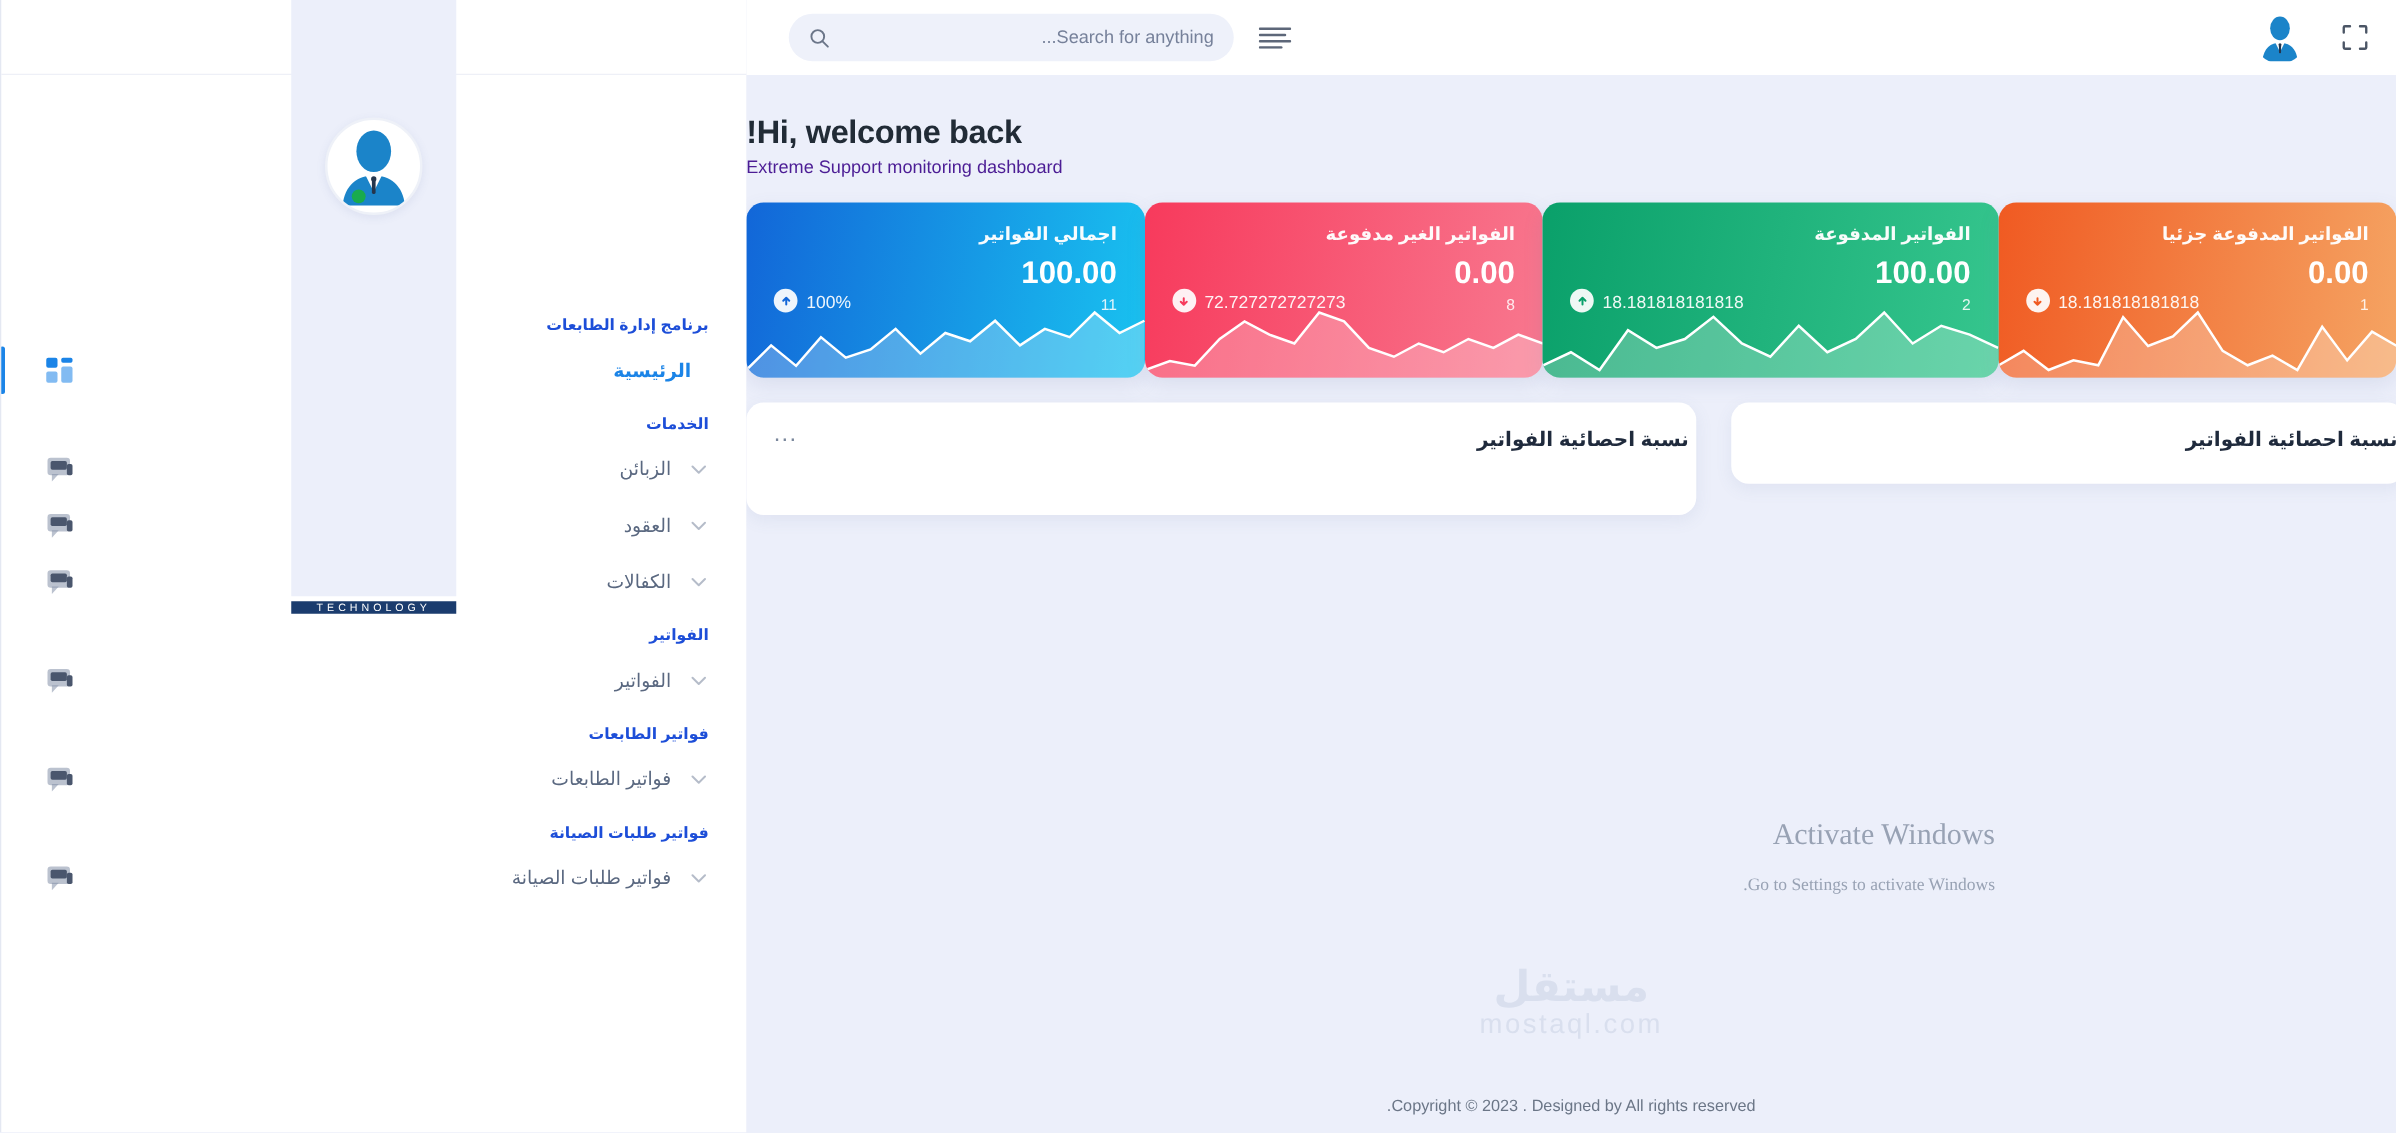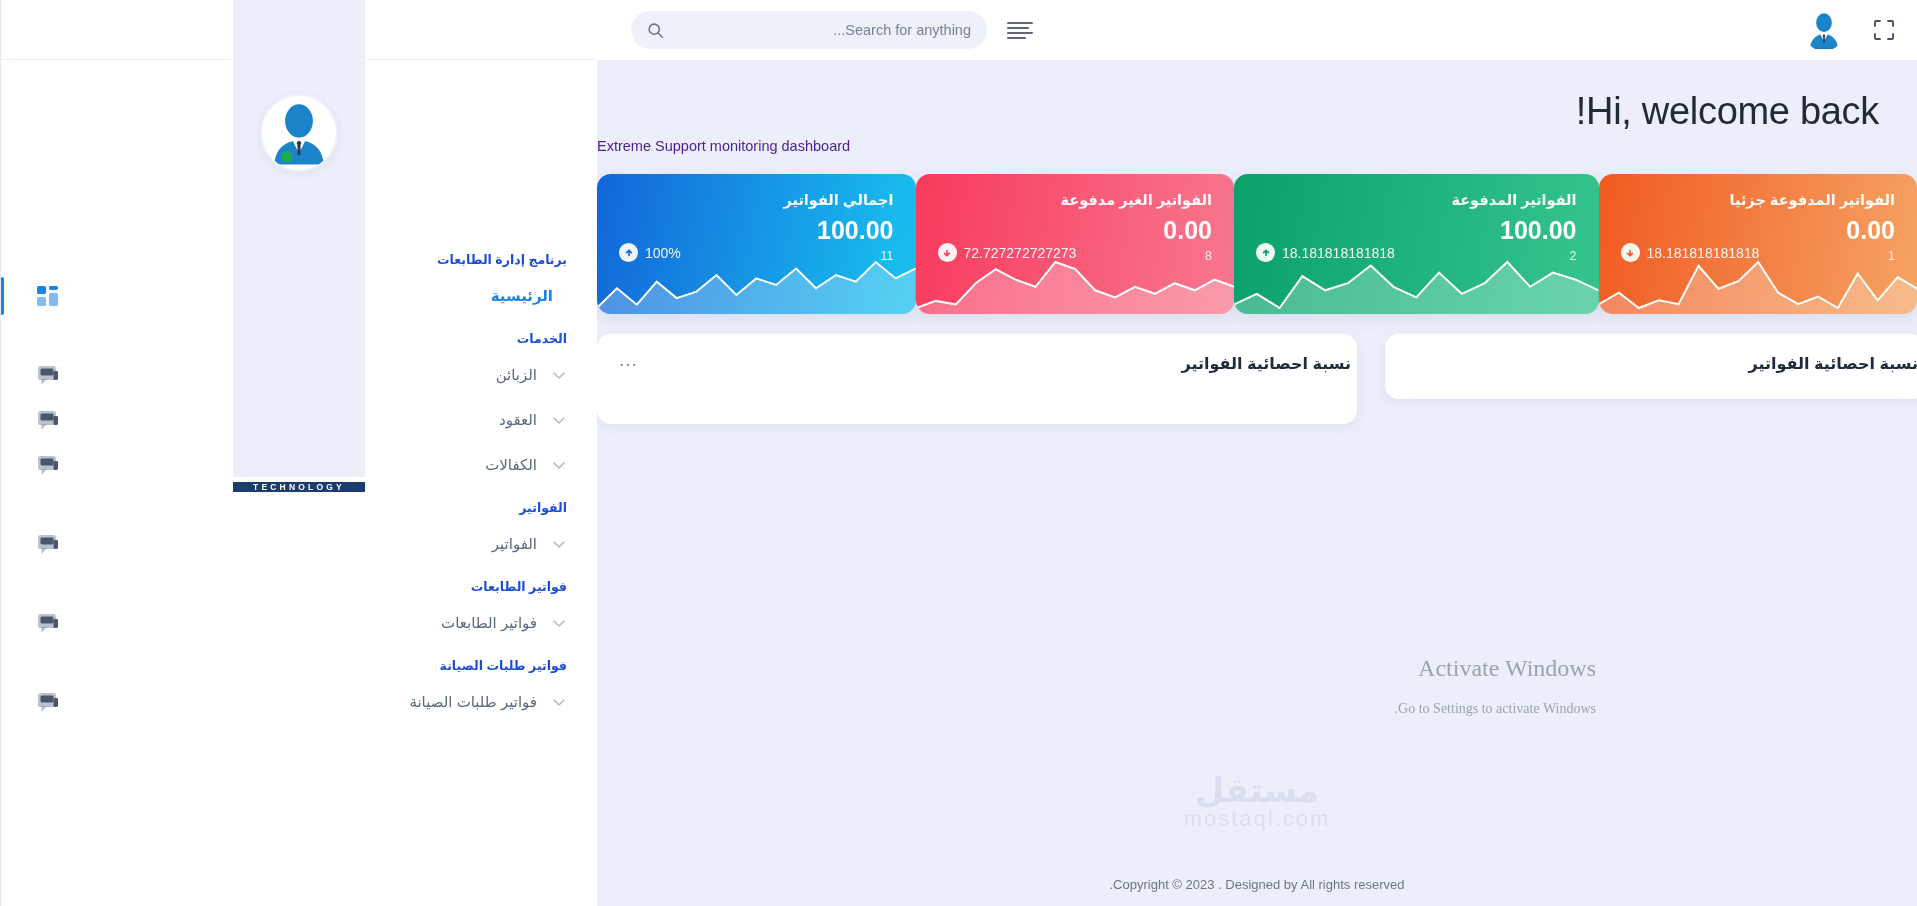--- a/index.html
+++ b/index.html
@@ -20,21 +20,21 @@
   .sidebar-logo-row {
     height: 60px; display: flex; align-items: center; justify-content: center;
     border-bottom: 1px solid #eef0f7;
   }
   .logo { text-align: center; line-height: 1; position: relative; padding-top: 4px; }
   .logo .main {
     font-size: 27px; font-weight: bold; font-style: italic; color: #f26522;
     letter-spacing: -0.5px; font-family: "Liberation Sans", sans-serif;
   }
   .logo .sub {
-    font-size: 8.5px; font-weight: bold; letter-spacing: 3.2px; color: #1b3c6e;
+    font-size: 8.5px; font-weight: normal; letter-spacing: 3.2px; color: #1b3c6e;
     background: #1b3c6e; color: #fff; padding: 1px 20px; margin-top: 1px; display: inline-block;
   }
   .profile { padding-top: 34px; text-align: center; }
   .avatar-wrap {
     width: 78px; height: 78px; margin: 0 auto; border-radius: 50%;
     background: #fff; border: 2px solid #eef1f8; position: relative;
     box-shadow: 0 2px 8px rgba(80,100,160,0.10); overflow: hidden;
   }
   .avatar-svg { width: 100%; height: 100%; display: block; }
   .profile-name { margin-top: 13px; font-size: 15.5px; color: #22304a; font-weight: 600; }
@@ -79,21 +79,21 @@
     font-size: 14.5px; color: #5f6b82; text-align: right; direction: rtl;
     font-family: "Liberation Sans", sans-serif;
   }
   .search-input::placeholder { color: #76819a; }
   .hamburger { width: 26px; height: 18px; cursor: pointer; }
   .topbar-right { display: flex; align-items: center; gap: 28px; flex-direction: row-reverse; }
   .user-badge { width: 42px; height: 42px; border-radius: 50%; overflow: hidden; background: #fff; }
   .expand-icon { width: 22px; height: 22px; cursor: pointer; }
 
   .welcome { padding: 30px 38px 0 0; text-align: left; }
-  .welcome h1 { font-size: 38px; color: #212b36; font-weight: normal; letter-spacing: -0.3px; text-align: right; }
+  .welcome h1 { font-size: 26px; color: #212b36; font-weight: bold; letter-spacing: -0.3px; }
   .welcome p { font-size: 14.5px; color: #4c1d95; margin-top: 5px; }
 
   
   .cards { display: flex; flex-direction: row-reverse; padding: 20px 0 0 0; margin-right: -0px; }
   .card {
     position: relative; height: 140px; border-radius: 14px; overflow: hidden;
     color: #fff; flex: 1 1 0; min-width: 0;
     box-shadow: 0 6px 16px rgba(90,110,160,0.13);
   }
   .cards .card:first-child { margin-left: 0; }

